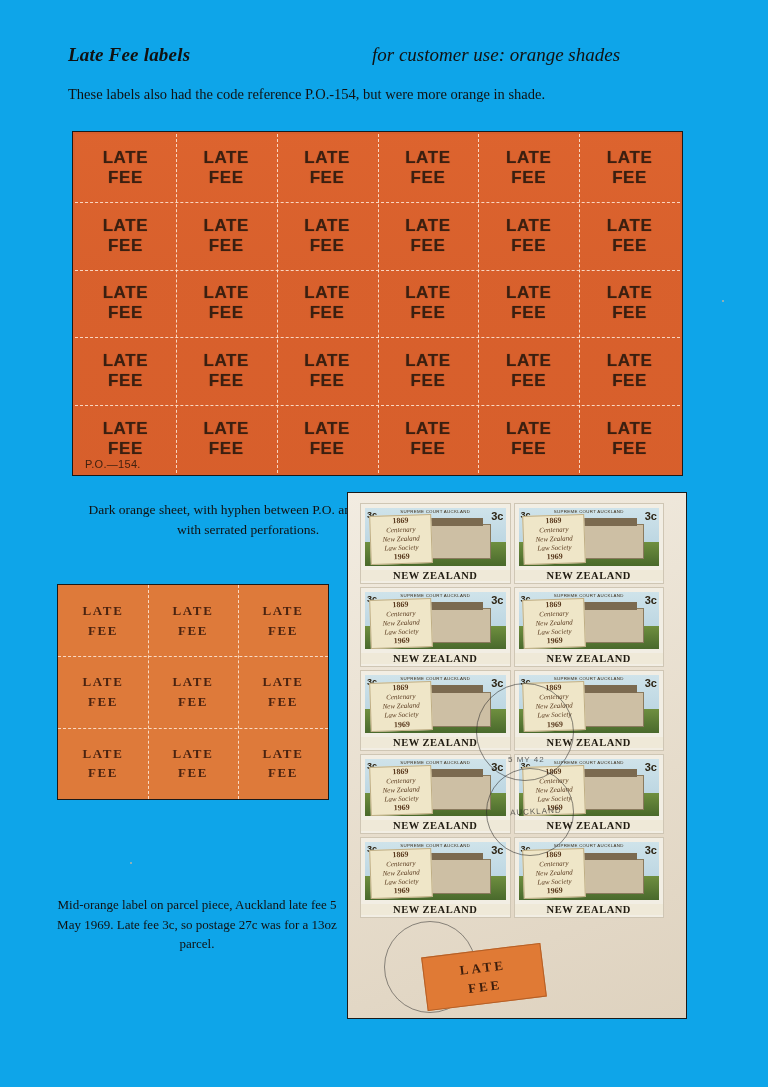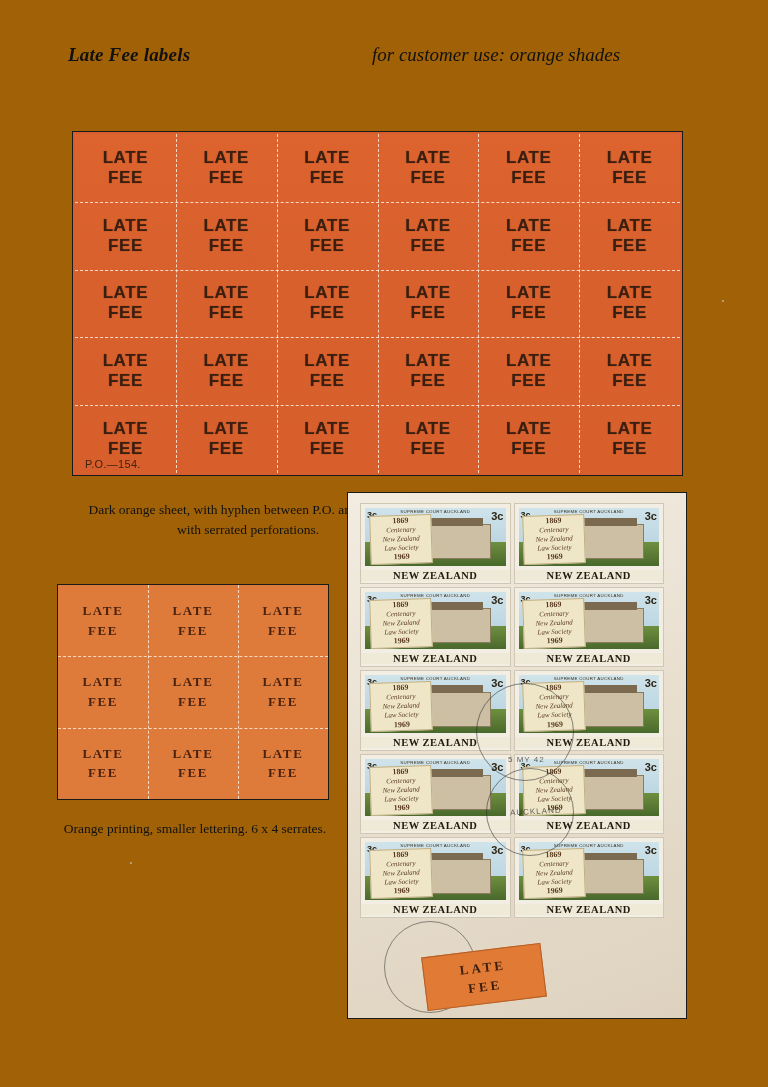--- a/index.html
+++ b/index.html
@@ -11,21 +11,21 @@
     width: 768px;
     height: 1087px;
     position: relative;
     font-family: "Liberation Serif", serif;
     color: #111;
     overflow: hidden;
   }
   .page {
     position: absolute;
     inset: 0;
-    background: #a16207;
+    background: #0ea5e9;
   }
   
   .hdr-left {
     position: absolute;
     left: 68px;
     top: 44px;
     font-family: "Liberation Serif", serif;
     font-style: italic;
     font-weight: bold;
     font-size: 19px;
@@ -345,20 +345,21 @@
     border-radius: 50%;
   }
 </style>
 </head>
 <body>
 
 <div class="page">
 
   <div class="hdr-left">Late Fee labels</div>
   <div class="hdr-right">for customer use: orange shades</div>
+  <div class="intro">These labels also had the code reference P.O.-154, but were more orange in shade.</div>
 
   <div class="sheet1-frame">
     <div class="sheet1-inner">
       <div class="grid1">
         <div class="cell1">
             <span>LATE</span>
             <span class="l2">FEE</span>
           </div>
         <div class="cell1">
             <span>LATE</span>
@@ -536,21 +537,21 @@
           <span>LATE</span>
           <span>FEE</span>
         </div>
     </div>
     <div class="perf-v" style="left:33.33%"></div>
     <div class="perf-v" style="left:66.66%"></div>
     <div class="perf-h" style="top:33.33%"></div>
     <div class="perf-h" style="top:66.66%"></div>
   </div>
 
-  <div class="cap2">Orange printing, smaller lettering. 6 x 4 serrates.</div>
+  <div class="cap3">Mid-orange label on parcel piece, Auckland late fee  5 May 1969. Late fee 3c, so postage 27c was for a 13oz parcel.</div>
 
   <div class="parcel-frame">
     <div class="paper"></div>
 
     <div class="stamp-grid">
 
       <div class="stamp">
         <div class="sky"></div>
         <div class="grass"></div>
         <div class="bldg"></div>

